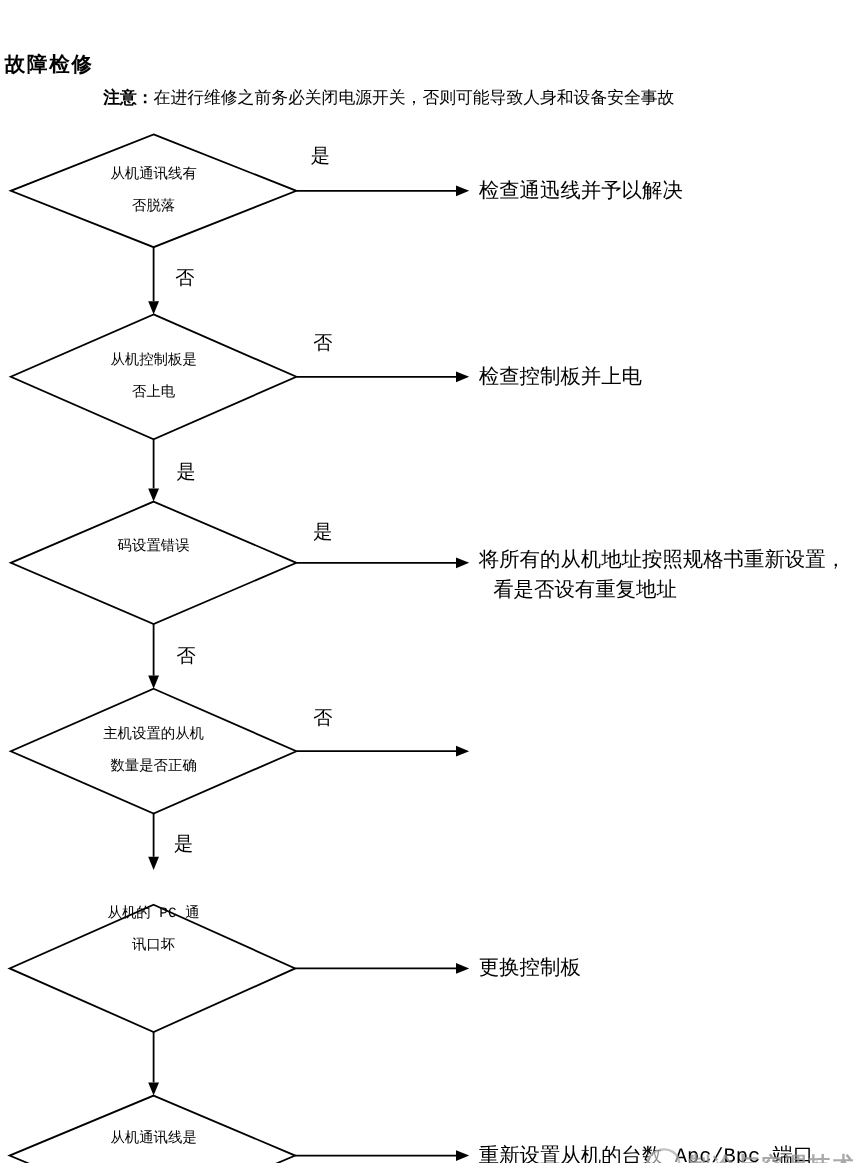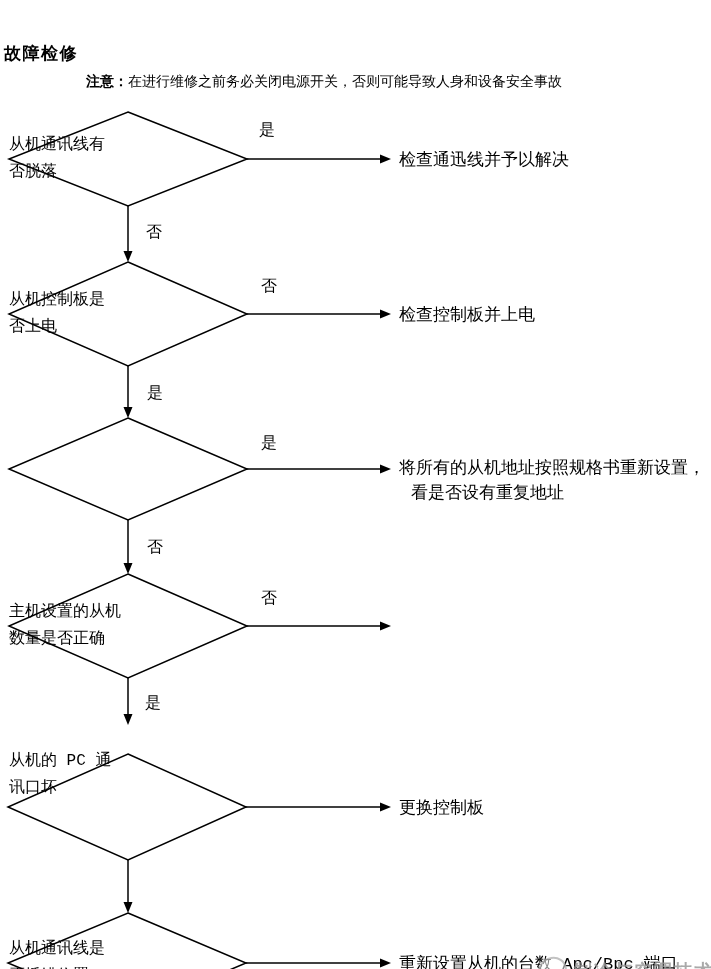--- a/index.html
+++ b/index.html
@@ -10,22 +10,22 @@
   .canvas{position:absolute;left:0;top:0;}
   .title{
     position:absolute;left:4px;top:6px;
     font-size:17px;font-weight:bold;letter-spacing:1.5px;
   }
   .note{
     position:absolute;left:86px;top:37px;font-size:14px;white-space:nowrap;
   }
   .note-label{font-weight:bold;}
   .q{
-    position:absolute;left:9px;width:238px;text-align:left;
-    font-size:16px;line-height:27px;
+    position:absolute;left:9px;width:238px;text-align:center;
+    font-size:12px;line-height:27px;
   }
   .lab{position:absolute;font-size:16px;}
   .act{position:absolute;left:399px;font-size:17px;line-height:25px;white-space:nowrap;}
   .act .ind{padding-left:12px;}
   .wm{
     position:absolute;left:538px;top:921px;display:flex;align-items:center;gap:7px;
     z-index:5;opacity:0.8;
   }
   .wm-badge{
     width:25px;height:23px;border:2px solid #b3b3b3;border-radius:52% 48% 50% 50%;
@@ -96,20 +96,21 @@
     <div>从机控制板是</div>
     <div>否上电</div>
   </div>
   <div class="lab" style="left:261px;top:240px">否</div>
   <div class="lab" style="left:147px;top:347px">是</div>
   <div class="act" style="top:267px">
     <div>检查控制板并上电</div>
   </div>
 
   <div class="q" style="top:406px">
+    <div>码设置错误</div>
   </div>
   <div class="lab" style="left:261px;top:397px">是</div>
   <div class="lab" style="left:147px;top:501px">否</div>
   <div class="act" style="top:420px">
     <div>将所有的从机地址按照规格书重新设置，</div>
     <div class="ind">看是否设有重复地址</div>
   </div>
 
   <div class="q" style="top:563px">
     <div>主机设置的从机</div>

